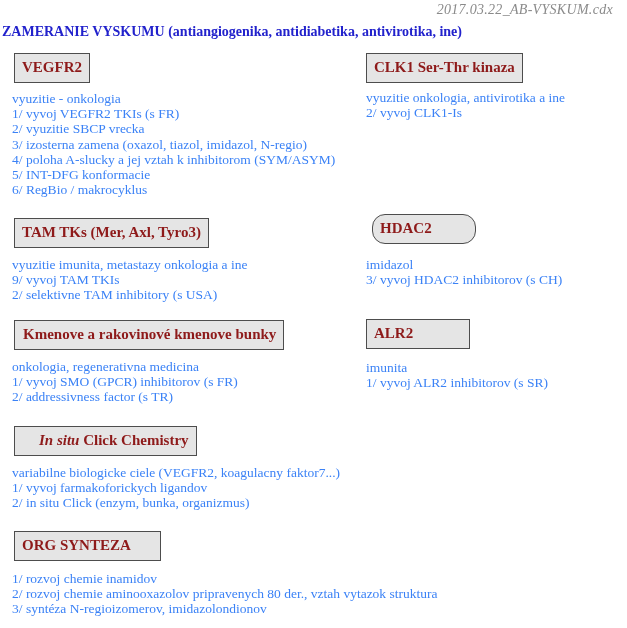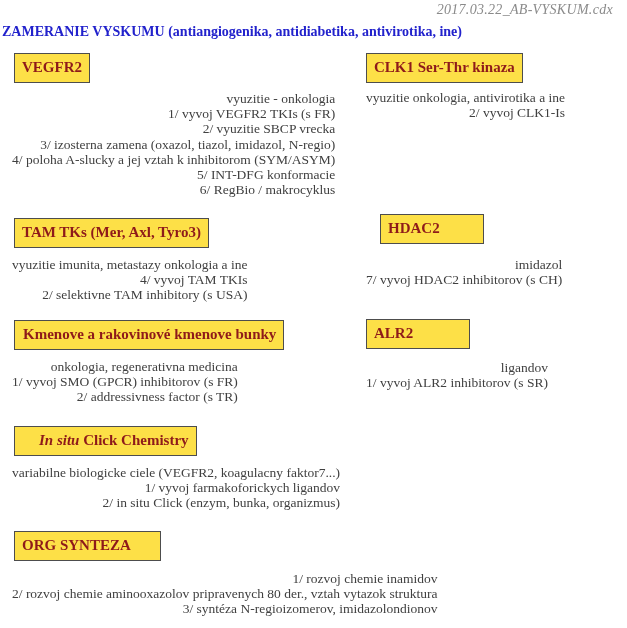--- a/index.html
+++ b/index.html
@@ -35,34 +35,33 @@
     white-space: nowrap;
   }
   .hdr-box {
     position: absolute;
     display: inline-block;
     border: 1px solid #4d4d4d;
     padding: 5px 7px 6px 7px;
     font-size: 15px;
     font-weight: bold;
     color: #8e1a1a;
-    background: #fde047;
+    background: #e5e5e5;
     white-space: nowrap;
     box-sizing: border-box;
   }
   .hdr-box .em { font-style: italic; }
   .minw-small { min-width: 104px; }
   .minw-org   { min-width: 147px; }
   .sec-list {
     position: absolute;
     font-size: 13.5px;
     line-height: 15.2px;
-    color: #404040;
+    color: #3b82f6;
     white-space: nowrap;
-    text-align: right;
   }
 </style>
 </head>
 <body>
 
 <div id="canvas">
 
   <div class="filename">2017.03.22_AB-VYSKUM.cdx</div>
 
   <div class="page-title">ZAMERANIE VYSKUMU (antiangiogenika, antidiabetika, antivirotika, ine)</div>
@@ -78,21 +77,21 @@
     <div>4/ poloha A-slucky a jej vztah k inhibitorom (SYM/ASYM)</div>
     <div>5/ INT-DFG konformacie</div>
     <div>6/ RegBio / makrocyklus</div>
   </div>
 
   <div class="hdr-box" style="left:14px; top:218px;">
     <span>TAM TKs (Mer, Axl, Tyro3)</span>
   </div>
   <div class="sec-list" style="left:12px; top:257px;">
     <div>vyuzitie imunita, metastazy onkologia a ine</div>
-    <div>4/ vyvoj TAM TKIs</div>
+    <div>9/ vyvoj TAM TKIs</div>
     <div>2/ selektivne TAM inhibitory (s USA)</div>
   </div>
 
   <div class="hdr-box" style="left:14px; top:320px;padding-left:8px;">
     <span>Kmenove a rakovinové kmenove bunky</span>
   </div>
   <div class="sec-list" style="left:12px; top:359px;">
     <div>onkologia, regenerativna medicina</div>
     <div>1/ vyvoj SMO (GPCR) inhibitorov (s FR)</div>
     <div>2/ addressivness factor (s TR)</div>
@@ -117,29 +116,29 @@
   </div>
 
   <div class="hdr-box" style="left:366px; top:53px;">
     <span>CLK1 Ser-Thr kinaza</span>
   </div>
   <div class="sec-list" style="left:366px; top:90px;">
     <div>vyuzitie onkologia, antivirotika a ine</div>
     <div>2/ vyvoj CLK1-Is</div>
   </div>
 
-  <div class="hdr-box minw-small" style="left:380px; top:214px;">
+  <div class="hdr-box minw-small" style="left:372px; top:214px;border-radius:13px;">
     <span>HDAC2</span>
   </div>
   <div class="sec-list" style="left:366px; top:257px;">
     <div>imidazol</div>
-    <div>7/ vyvoj HDAC2 inhibitorov (s CH)</div>
+    <div>3/ vyvoj HDAC2 inhibitorov (s CH)</div>
   </div>
 
   <div class="hdr-box minw-small" style="left:366px; top:319px;">
     <span>ALR2</span>
   </div>
   <div class="sec-list" style="left:366px; top:360px;">
-    <div>ligandov</div>
+    <div>imunita</div>
     <div>1/ vyvoj ALR2 inhibitorov (s SR)</div>
   </div>
 
 </div>
 
 </body></html>

